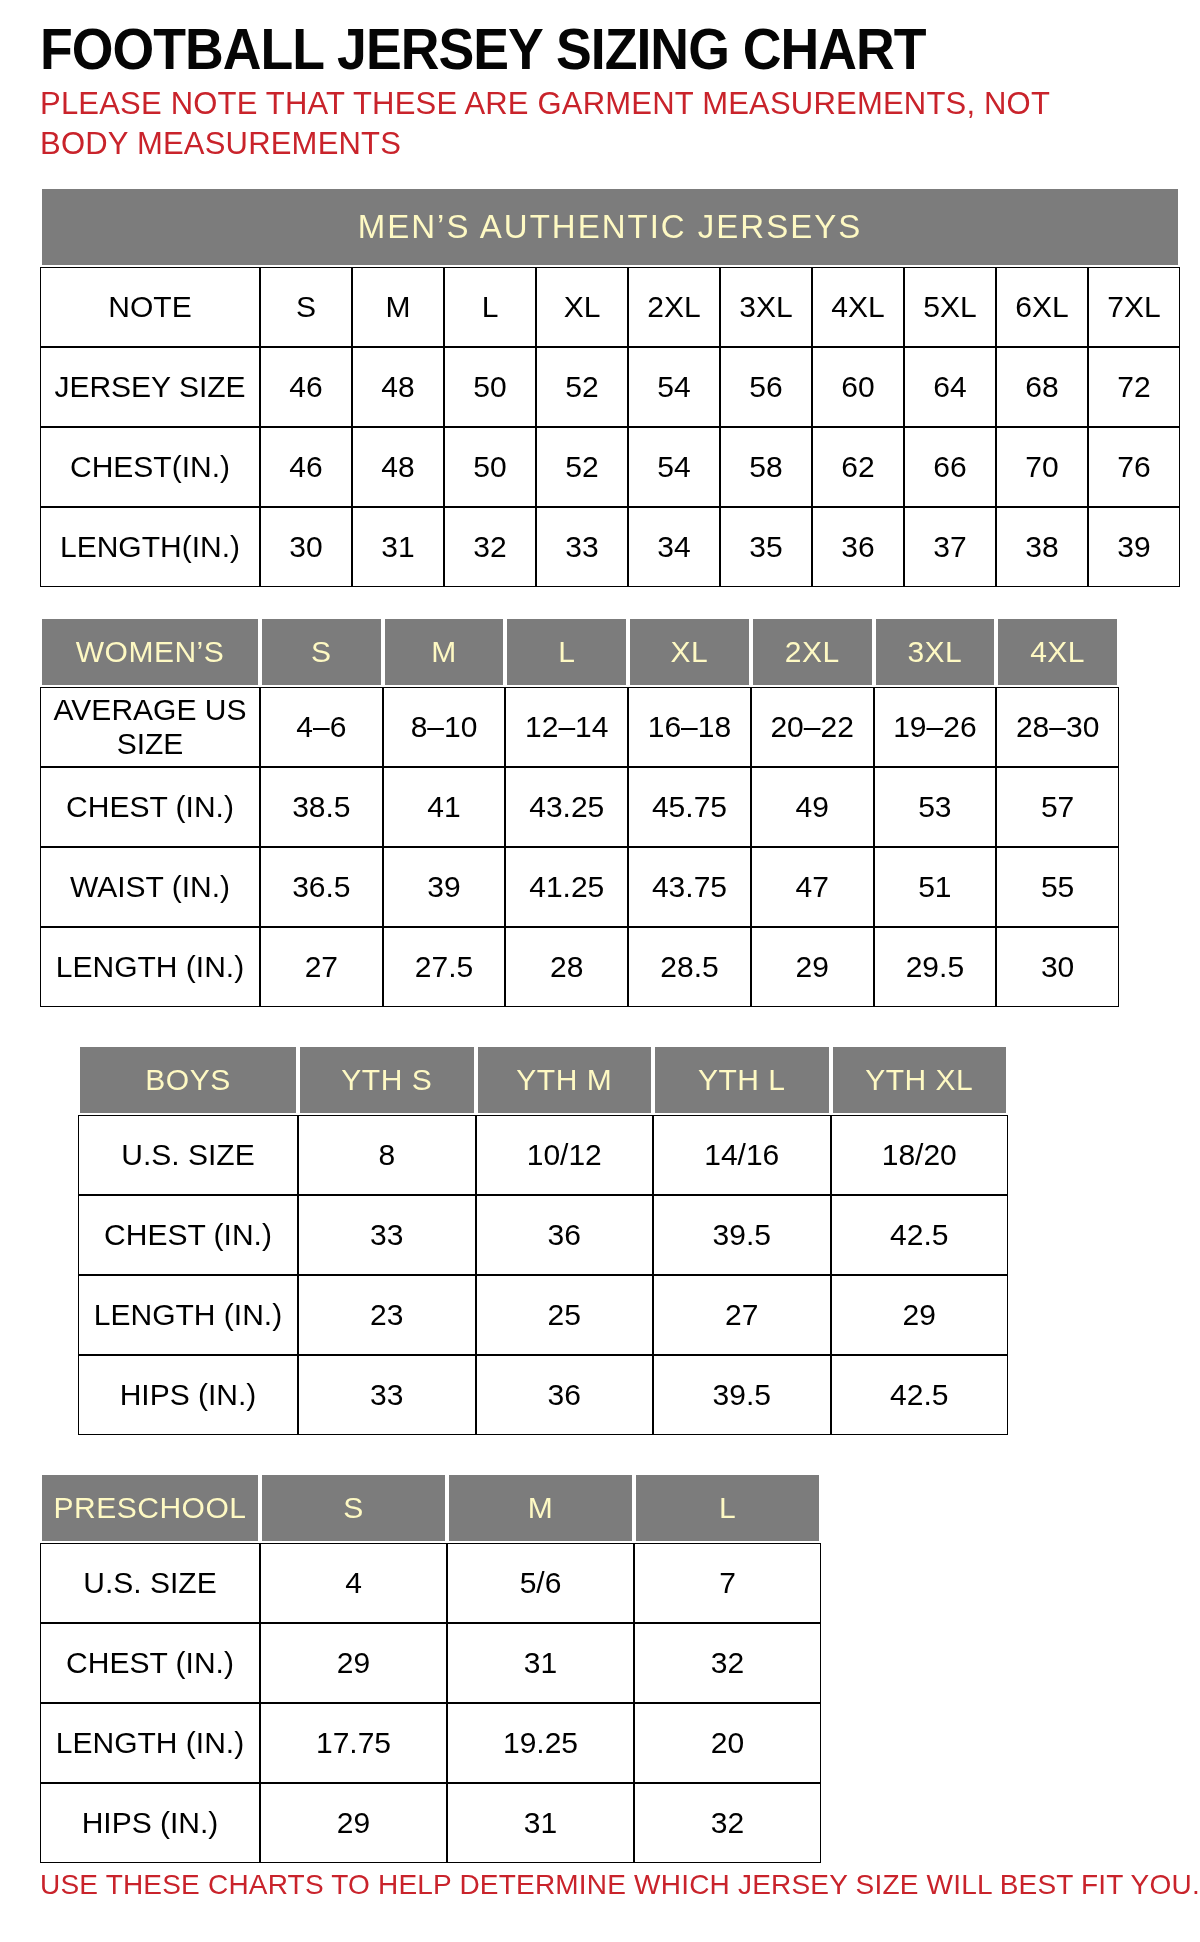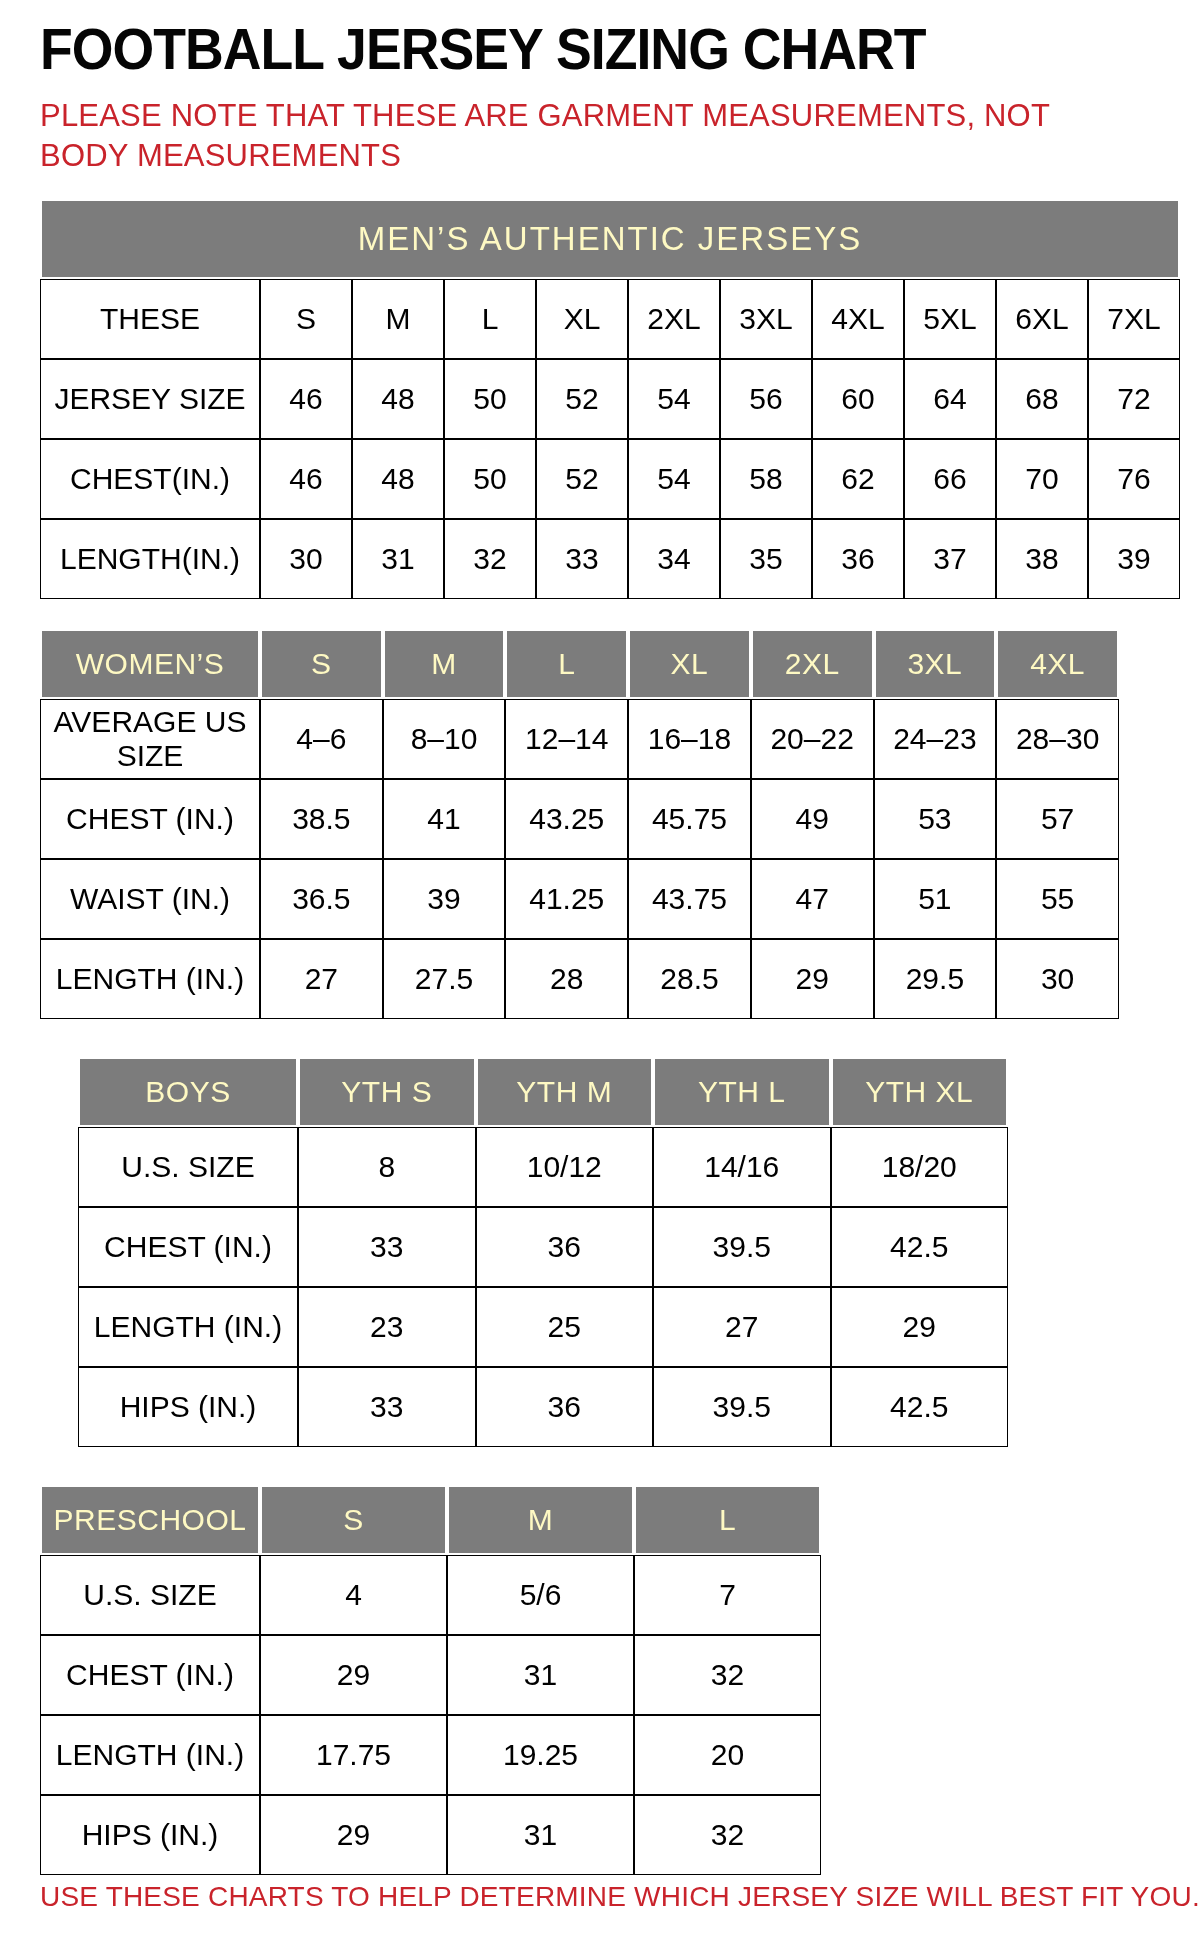--- a/index.html
+++ b/index.html
@@ -19,21 +19,21 @@
     font-weight: 900;
     color: #050505;
     letter-spacing: -1px;
     transform: scaleX(0.94);
     transform-origin: left center;
     white-space: nowrap;
     line-height: 1.05;
   }
 
   .note {
-    margin-top: 16px;
+    margin-top: 4px;
     max-width: 1020px;
     font-size: 31px;
     line-height: 1.28;
     color: var(--accent-red, #c9232b);
     font-weight: 400;
     letter-spacing: 0.2px;
   }
 
   table.tbl {
     border-collapse: separate;
@@ -95,21 +95,21 @@
   <table class="tbl mens">
     <colgroup>
       <col style="width:220px">
         <col span="10">
     </colgroup>
   <tbody>
         <tr>
           <th colspan="11" class="banner">MEN’S AUTHENTIC JERSEYS</th>
         </tr>
         <tr>
-          <td>THESE</td>
+          <td>NOTE</td>
           <td>S</td>
           <td>M</td>
           <td>L</td>
           <td>XL</td>
           <td>2XL</td>
           <td>3XL</td>
           <td>4XL</td>
           <td>5XL</td>
           <td>6XL</td>
           <td>7XL</td>
@@ -172,21 +172,21 @@
           <th>3XL</th>
           <th>4XL</th>
         </tr>
         <tr>
           <td>AVERAGE US SIZE</td>
           <td>4–6</td>
           <td>8–10</td>
           <td>12–14</td>
           <td>16–18</td>
           <td>20–22</td>
-          <td>24–23</td>
+          <td>19–26</td>
           <td>28–30</td>
         </tr>
         <tr>
           <td>CHEST (IN.)</td>
           <td>38.5</td>
           <td>41</td>
           <td>43.25</td>
           <td>45.75</td>
           <td>49</td>
           <td>53</td>

